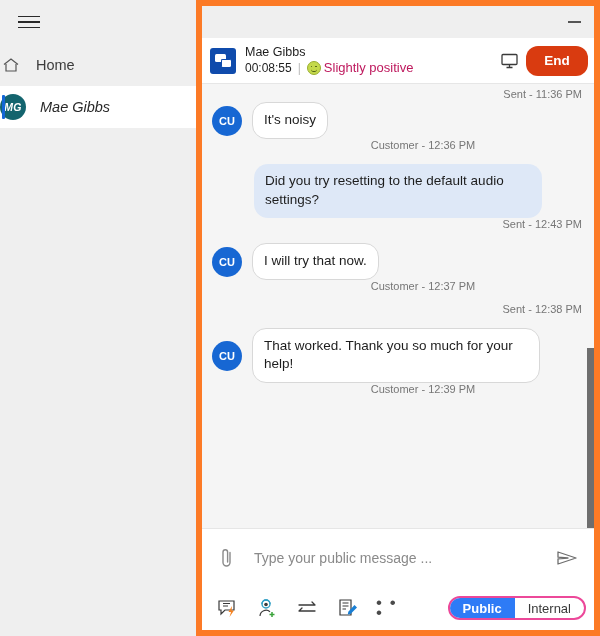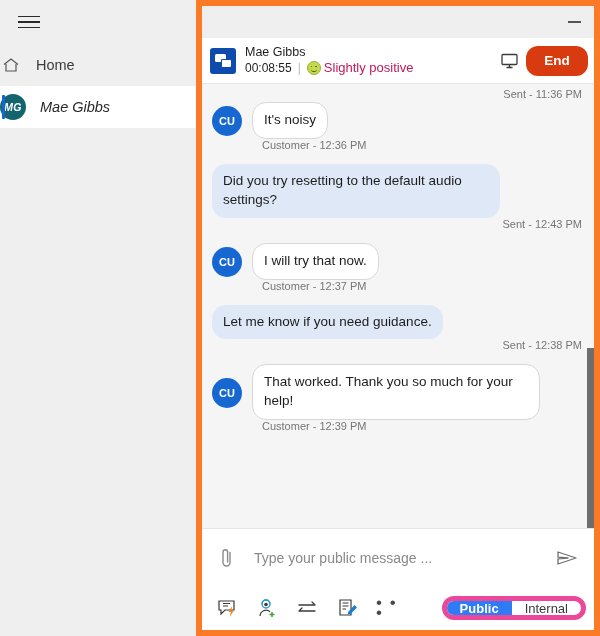--- a/index.html
+++ b/index.html
@@ -118,24 +118,24 @@
   }
 
   
   .messages {
     flex: 1 1 auto; background: #f5f5f5;
     padding: 4px 10px 8px 10px;
     overflow: hidden; position: relative;
   }
   .stamp { font-size: 11px; color: #767676; }
   .stamp.right { text-align: right; padding-right: 2px; }
-  .stamp.left  { padding-left: 50px; }
+  .stamp.left  { padding-left: 50px; text-align: center; }
   .row { display: flex; margin-top: 2px; }
   .row.in { justify-content: flex-start; align-items: center; }
-  .row.out { justify-content: flex-start; }
+  .row.out { justify-content: center; }
   .cu-avatar {
     width: 30px; height: 30px; border-radius: 50%;
     background: #1767d3; color: #fff;
     font-size: 11px; font-weight: 700;
     display: flex; align-items: center; justify-content: center;
     flex: 0 0 30px; margin-right: 10px; margin-top: 2px;
   }
   .bubble {
     font-size: 13.5px; color: #1d1d1d; line-height: 1.4;
     padding: 8px 11px; max-width: 288px; border-radius: 14px;
@@ -176,21 +176,21 @@
     padding: 0 8px 0 14px; gap: 16px;
   }
   .tool-btn {
     width: 24px; height: 24px; display:flex; align-items:center; justify-content:center;
     cursor: pointer; flex: 0 0 24px;
   }
   .more-dots { font-size: 17px; color: #4a4a4a; letter-spacing: 1.5px; line-height: 10px; }
   .toggle {
     margin-left: auto; display: flex; align-items: stretch;
     height: 24px; border-radius: 12px; overflow: hidden;
-    border: 5px solid #ec4899; background: #fff;
+    border: 2px solid #ec4899; background: #fff;
   }
   .toggle .seg {
     display:flex; align-items:center; justify-content:center;
     font-size: 13px; padding: 0 13px; cursor: pointer; color: #3a3a3a;
   }
   .toggle .seg.active { background: #2e7bf6; color: #ffffff; font-weight: 700; }
 </style>
 </head>
 <body>
 
@@ -270,23 +270,20 @@
       <div class="stamp right">Sent - 12:43 PM</div>
 
       <div class="gap"></div>
       <div class="row in">
         <div class="cu-avatar">CU</div>
         <div class="bubble in">I will try that now.</div>
       </div>
       <div class="stamp left">Customer - 12:37 PM</div>
 
       <div class="gap"></div>
-      <div class="row out">
-        <div class="bubble out">Let me know if you need guidance.</div>
-      </div>
       <div class="stamp right">Sent - 12:38 PM</div>
 
       <div class="gap"></div>
       <div class="row in">
         <div class="cu-avatar">CU</div>
         <div class="bubble in">That worked. Thank you so much for your help!</div>
       </div>
       <div class="stamp left">Customer - 12:39 PM</div>
 
       <div class="scrollbar-track">

